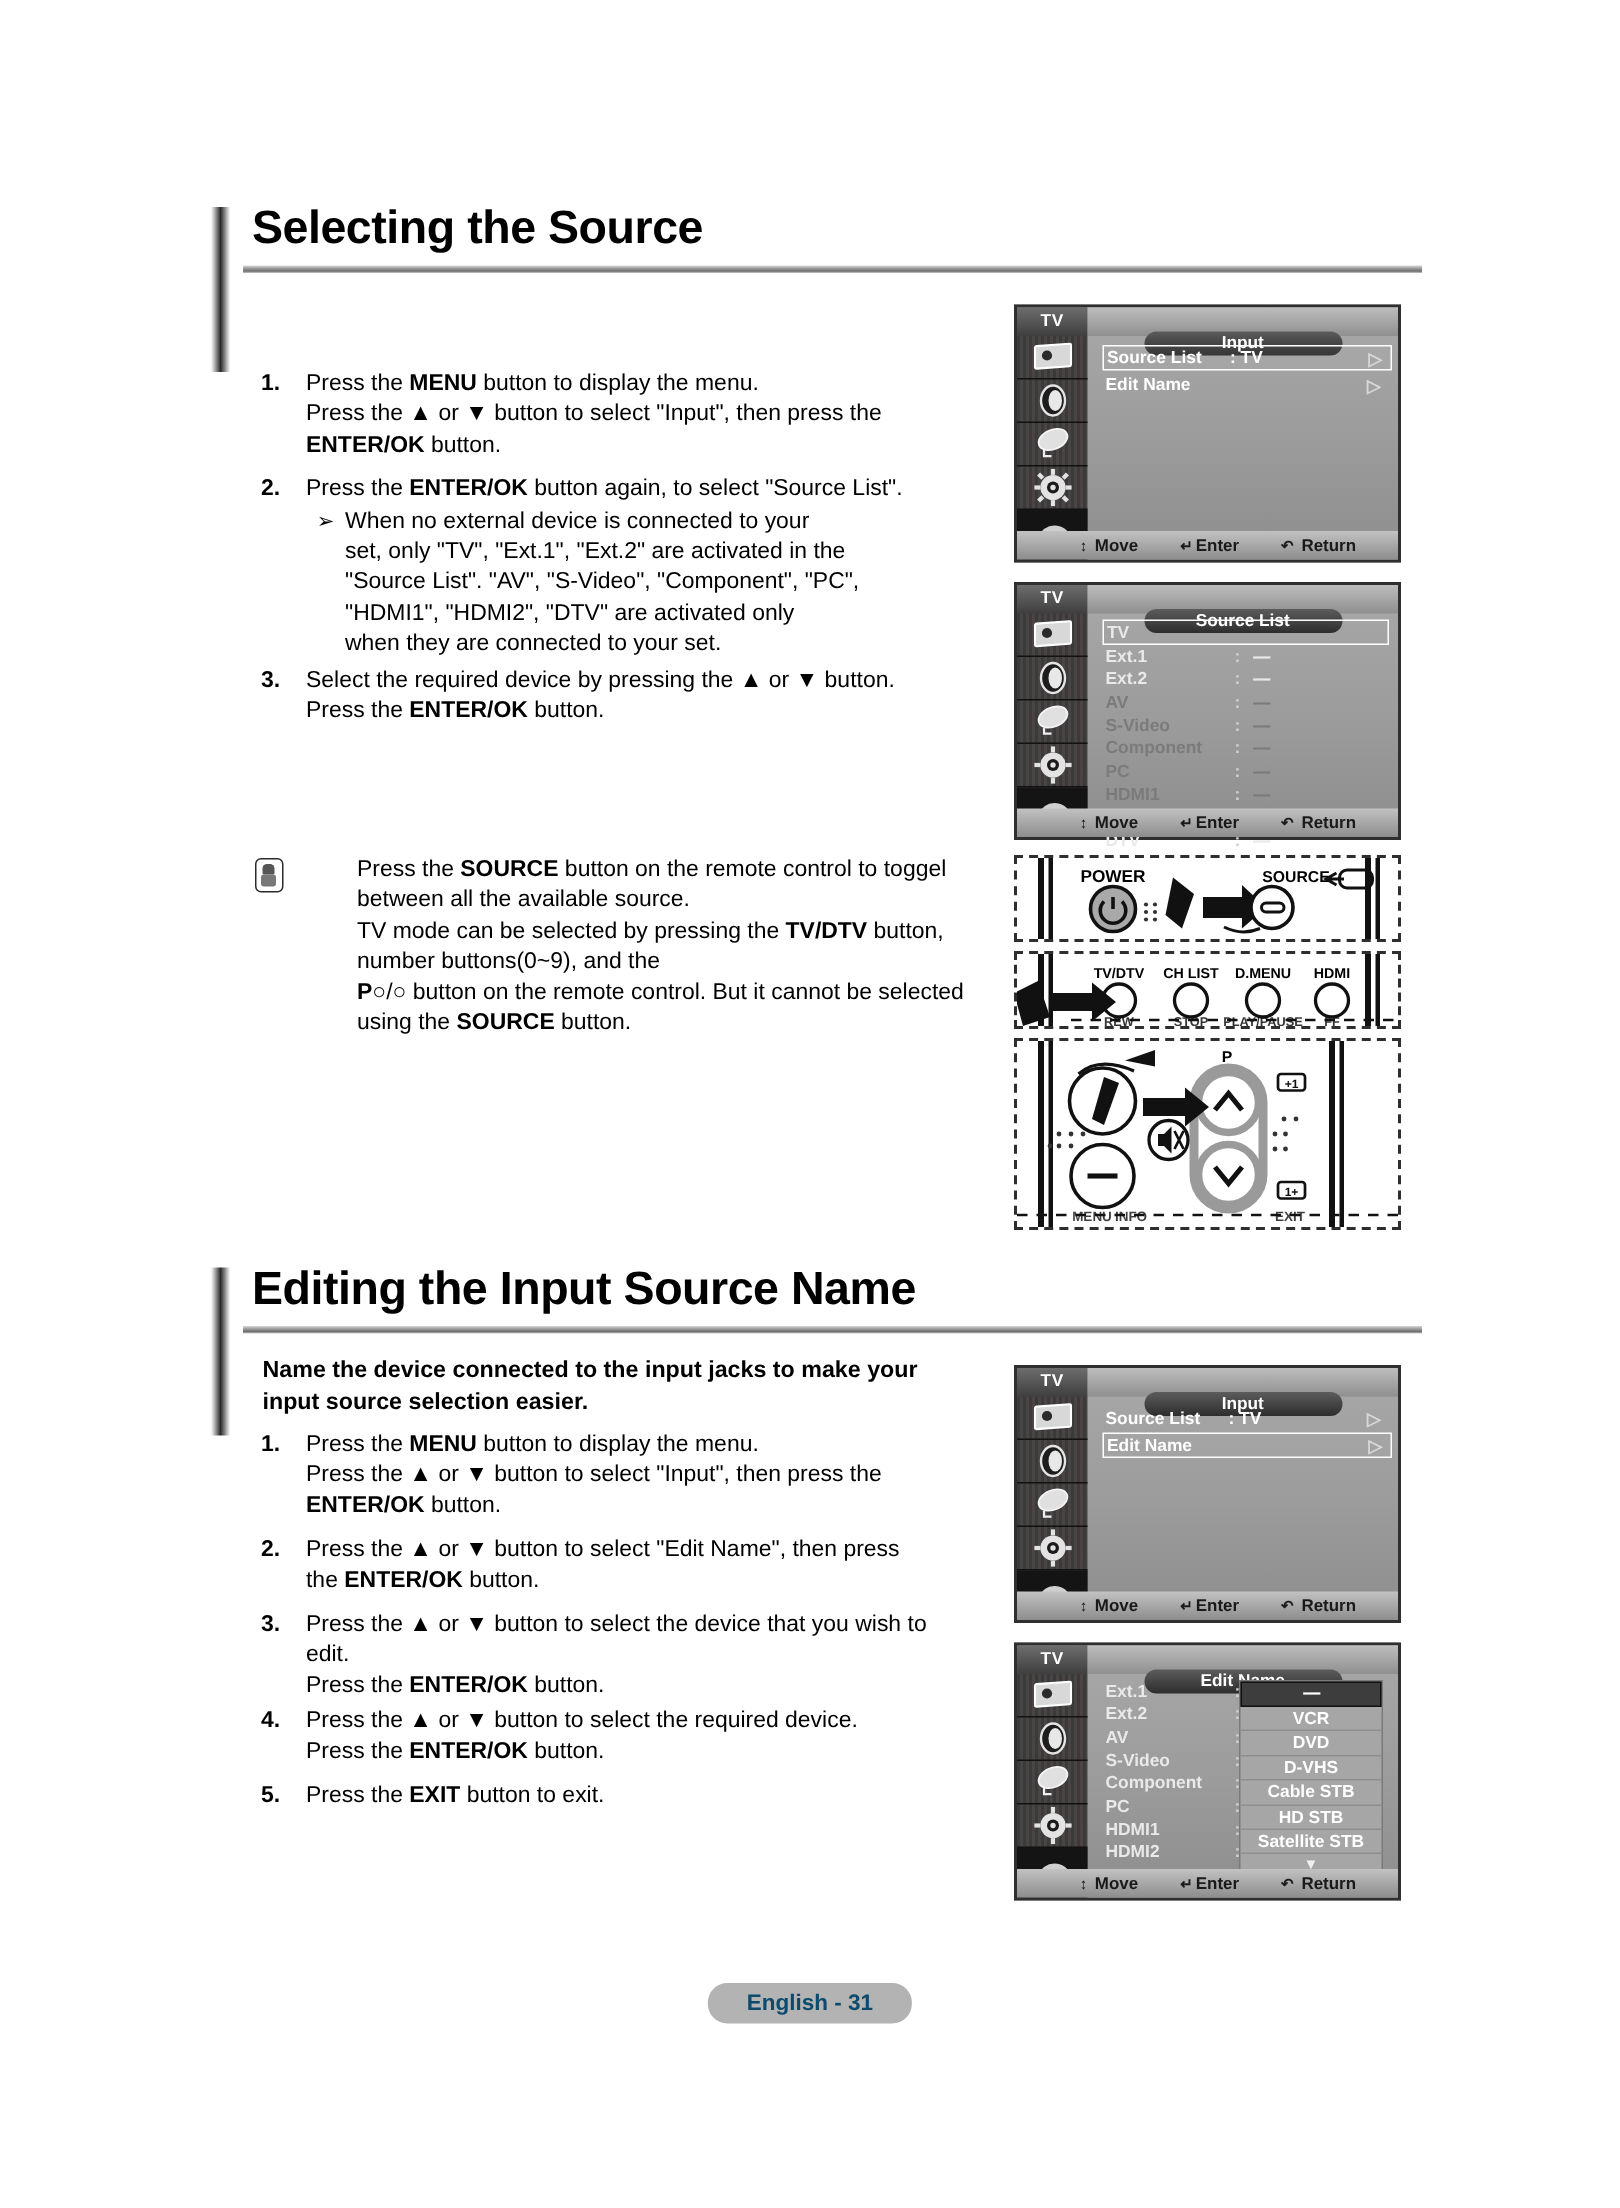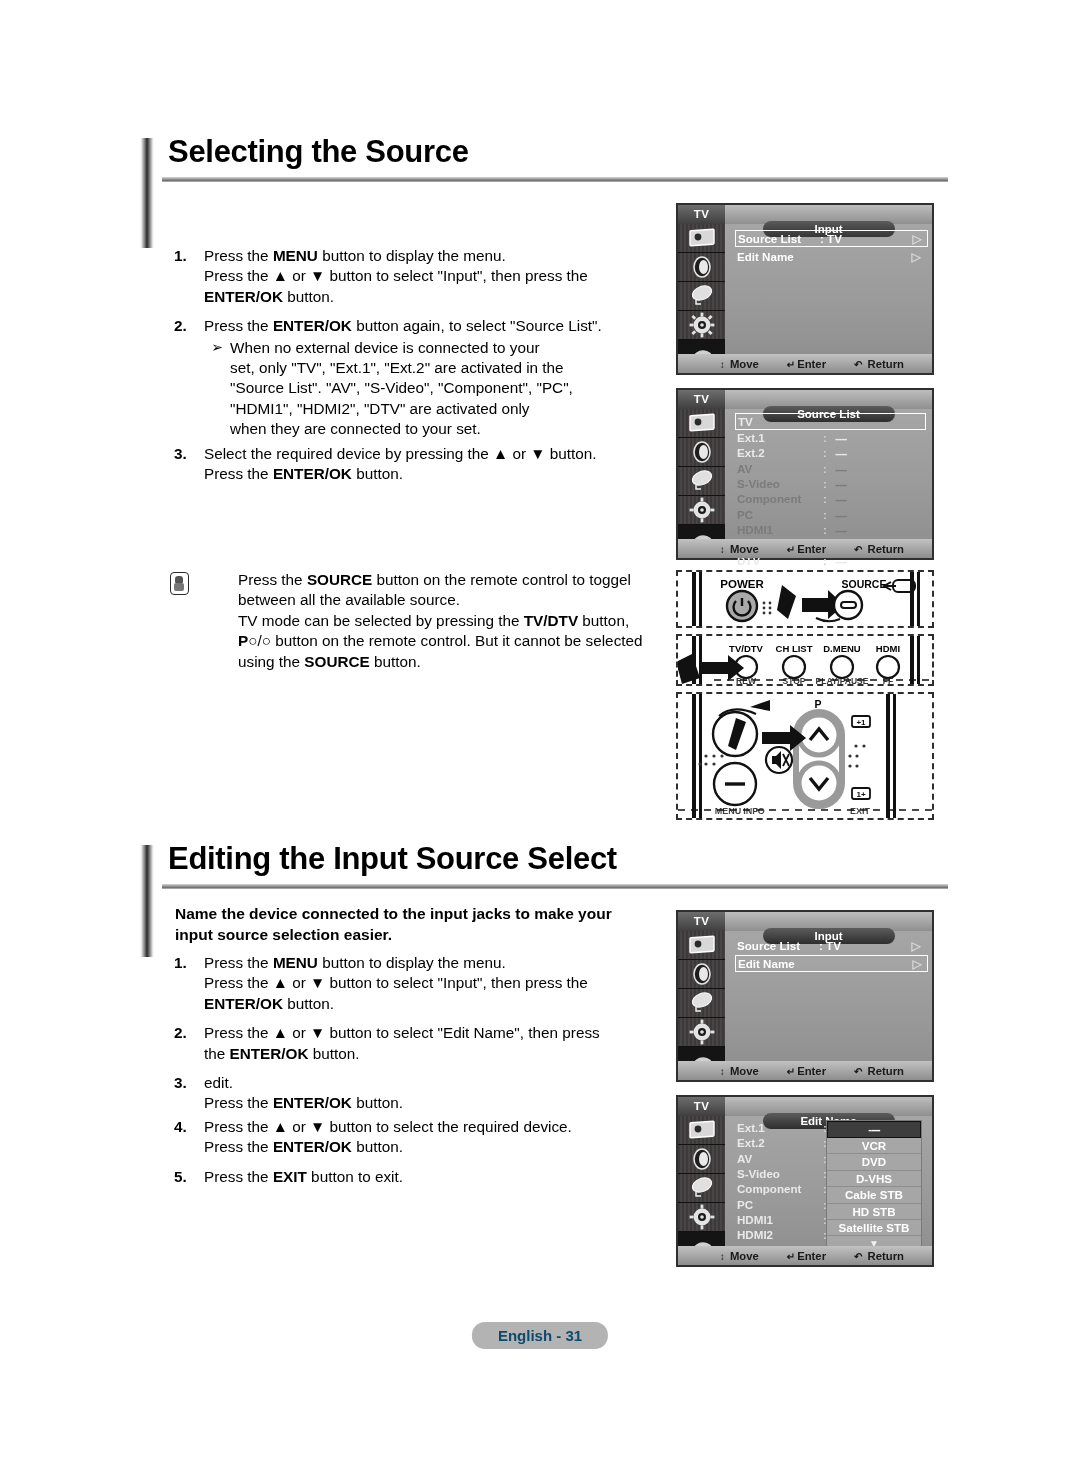--- a/index.html
+++ b/index.html
@@ -152,28 +152,29 @@
   </div>
 
   <div class="note" style="left:170px;top:570px;width:480px;">
     <div class="note-icon">
         <div class="box"></div>
       </div>
     <div class="note-body">
       <div>Press the <b>SOURCE</b> button on the remote control to toggel</div>
       <div>between all the available source.</div>
       <div>TV mode can be selected by pressing the <b>TV/DTV</b> button,</div>
+      <div>number buttons(0~9), and the</div>
       <div><b>P</b>○/○ button on the remote control. But it cannot be selected</div>
       <div>using the <b>SOURCE</b> button.</div>
     </div>
   </div>
 
   <div class="sect" style="left:140px;top:845px;width:810px;">
     <div class="sect-bar" style="height:112px;"></div>
-    <div class="sect-title">Editing the Input Source Select</div>
+    <div class="sect-title">Editing the Input Source Name</div>
     <div class="sect-rule" style="top:39px;width:786px;"></div>
   </div>
 
   <div class="intro" style="left:175px;top:903px;width:478px;">
     <span>Name the device connected to the input jacks to make your input source selection easier.</span>
   </div>
 
   <div class="steps" style="left:170px;top:953px;width:482px;">
     <div class="step">
       <div class="step-n">1.</div>
@@ -188,20 +189,21 @@
       <div class="step-n">2.</div>
       <div class="step-b">
         <div>Press the ▲ or ▼ button to select "Edit Name", then press</div>
         <div>the <b>ENTER/OK</b> button.</div>
       </div>
     </div>
 
     <div class="step" style="margin-top:9px;">
       <div class="step-n">3.</div>
       <div class="step-b">
+        <div>Press the ▲ or ▼ button to select the device that you wish to</div>
         <div>edit.</div>
         <div>Press the <b>ENTER/OK</b> button.</div>
       </div>
     </div>
 
     <div class="step" style="margin-top:2px;">
       <div class="step-n">4.</div>
       <div class="step-b">
         <div>Press the ▲ or ▼ button to select the required device.</div>
         <div>Press the <b>ENTER/OK</b> button.</div>

